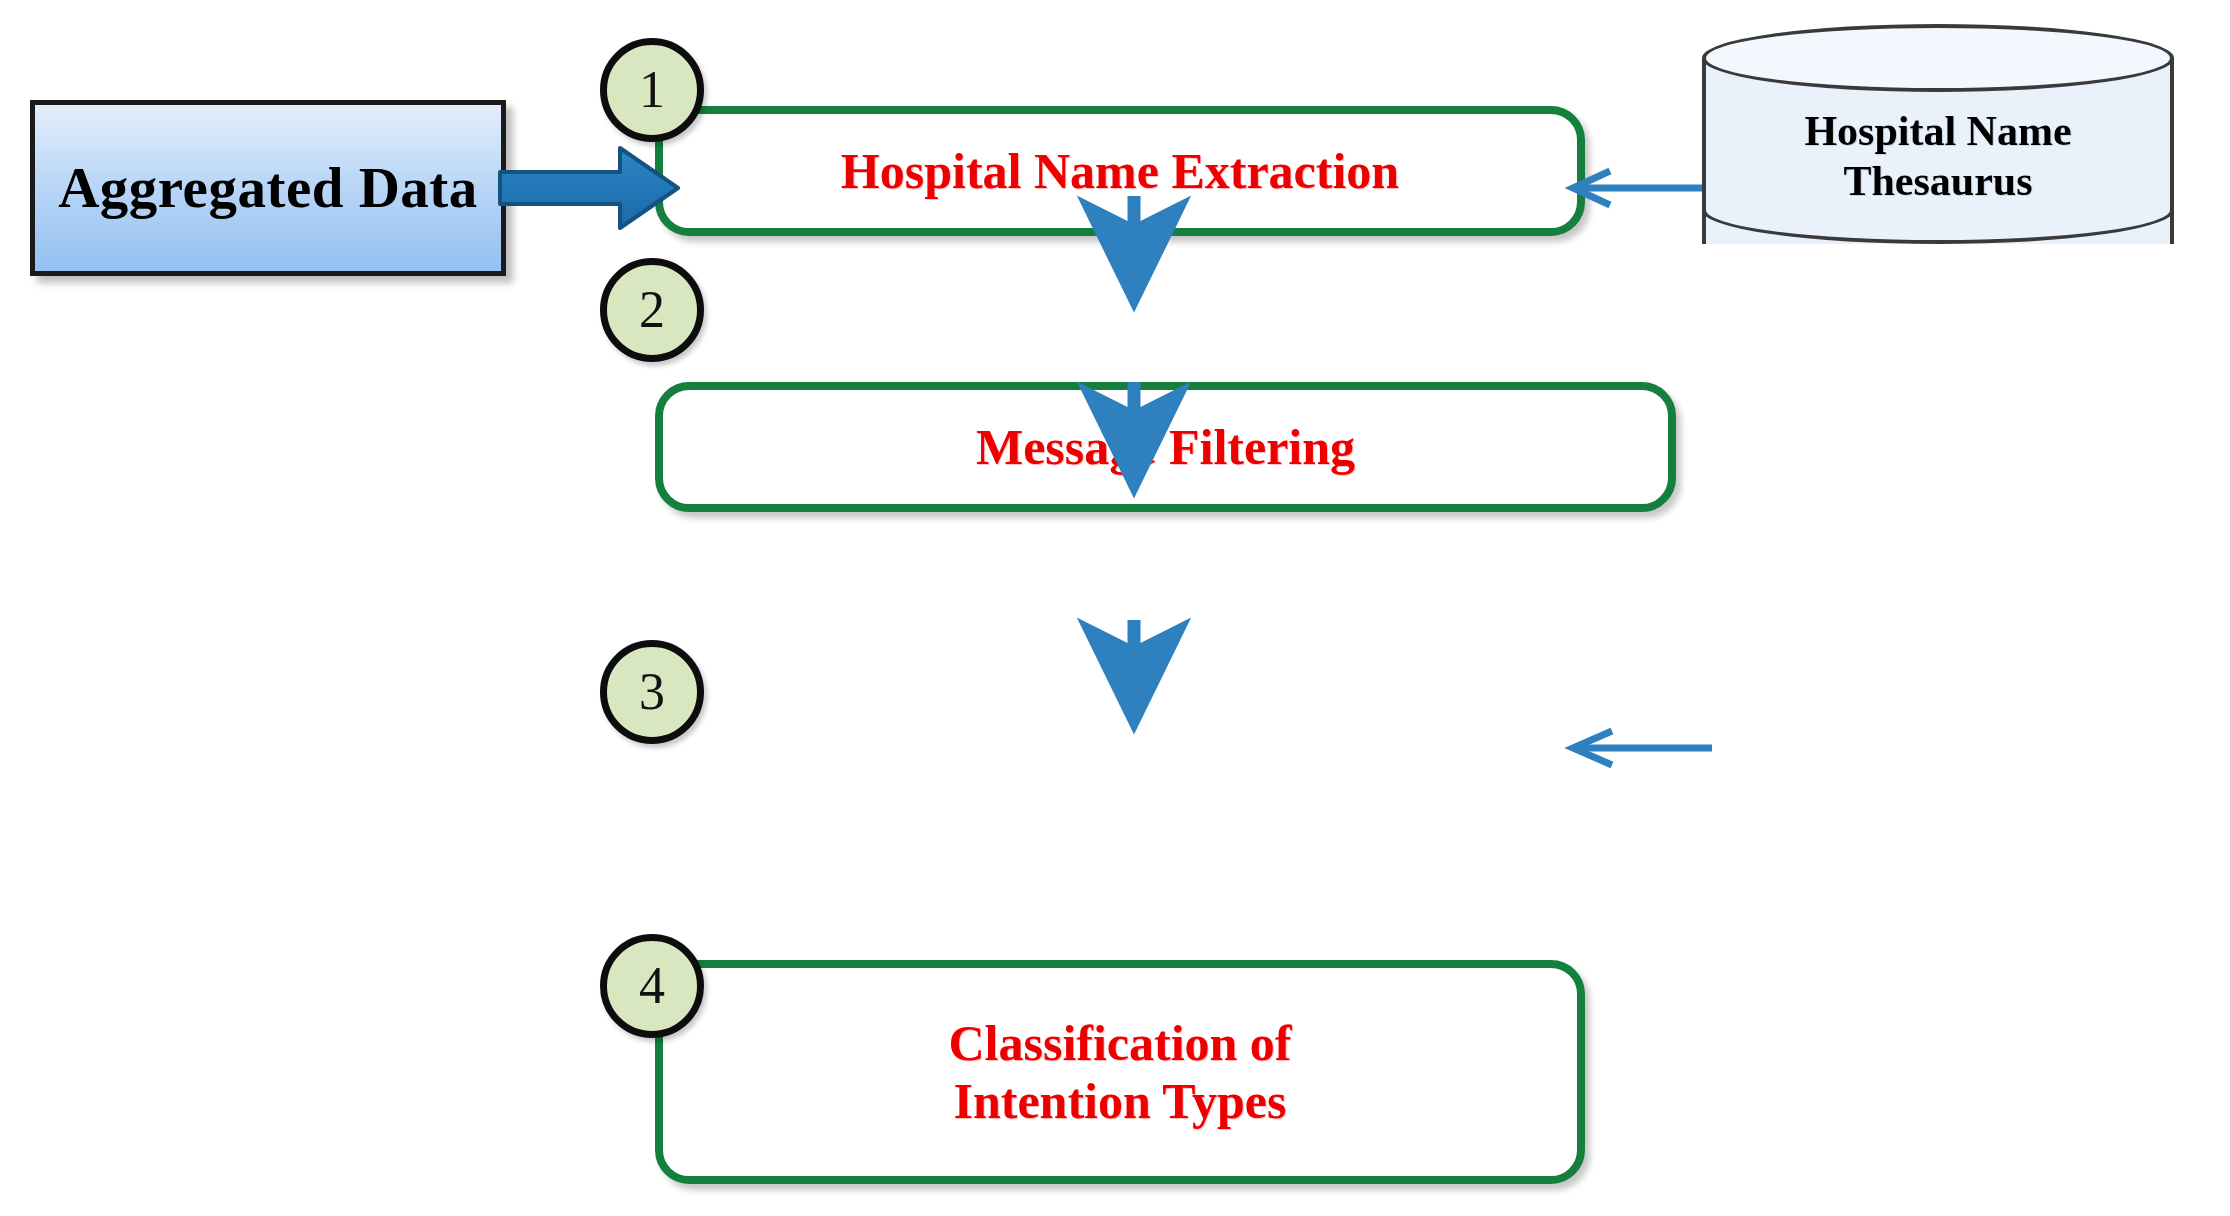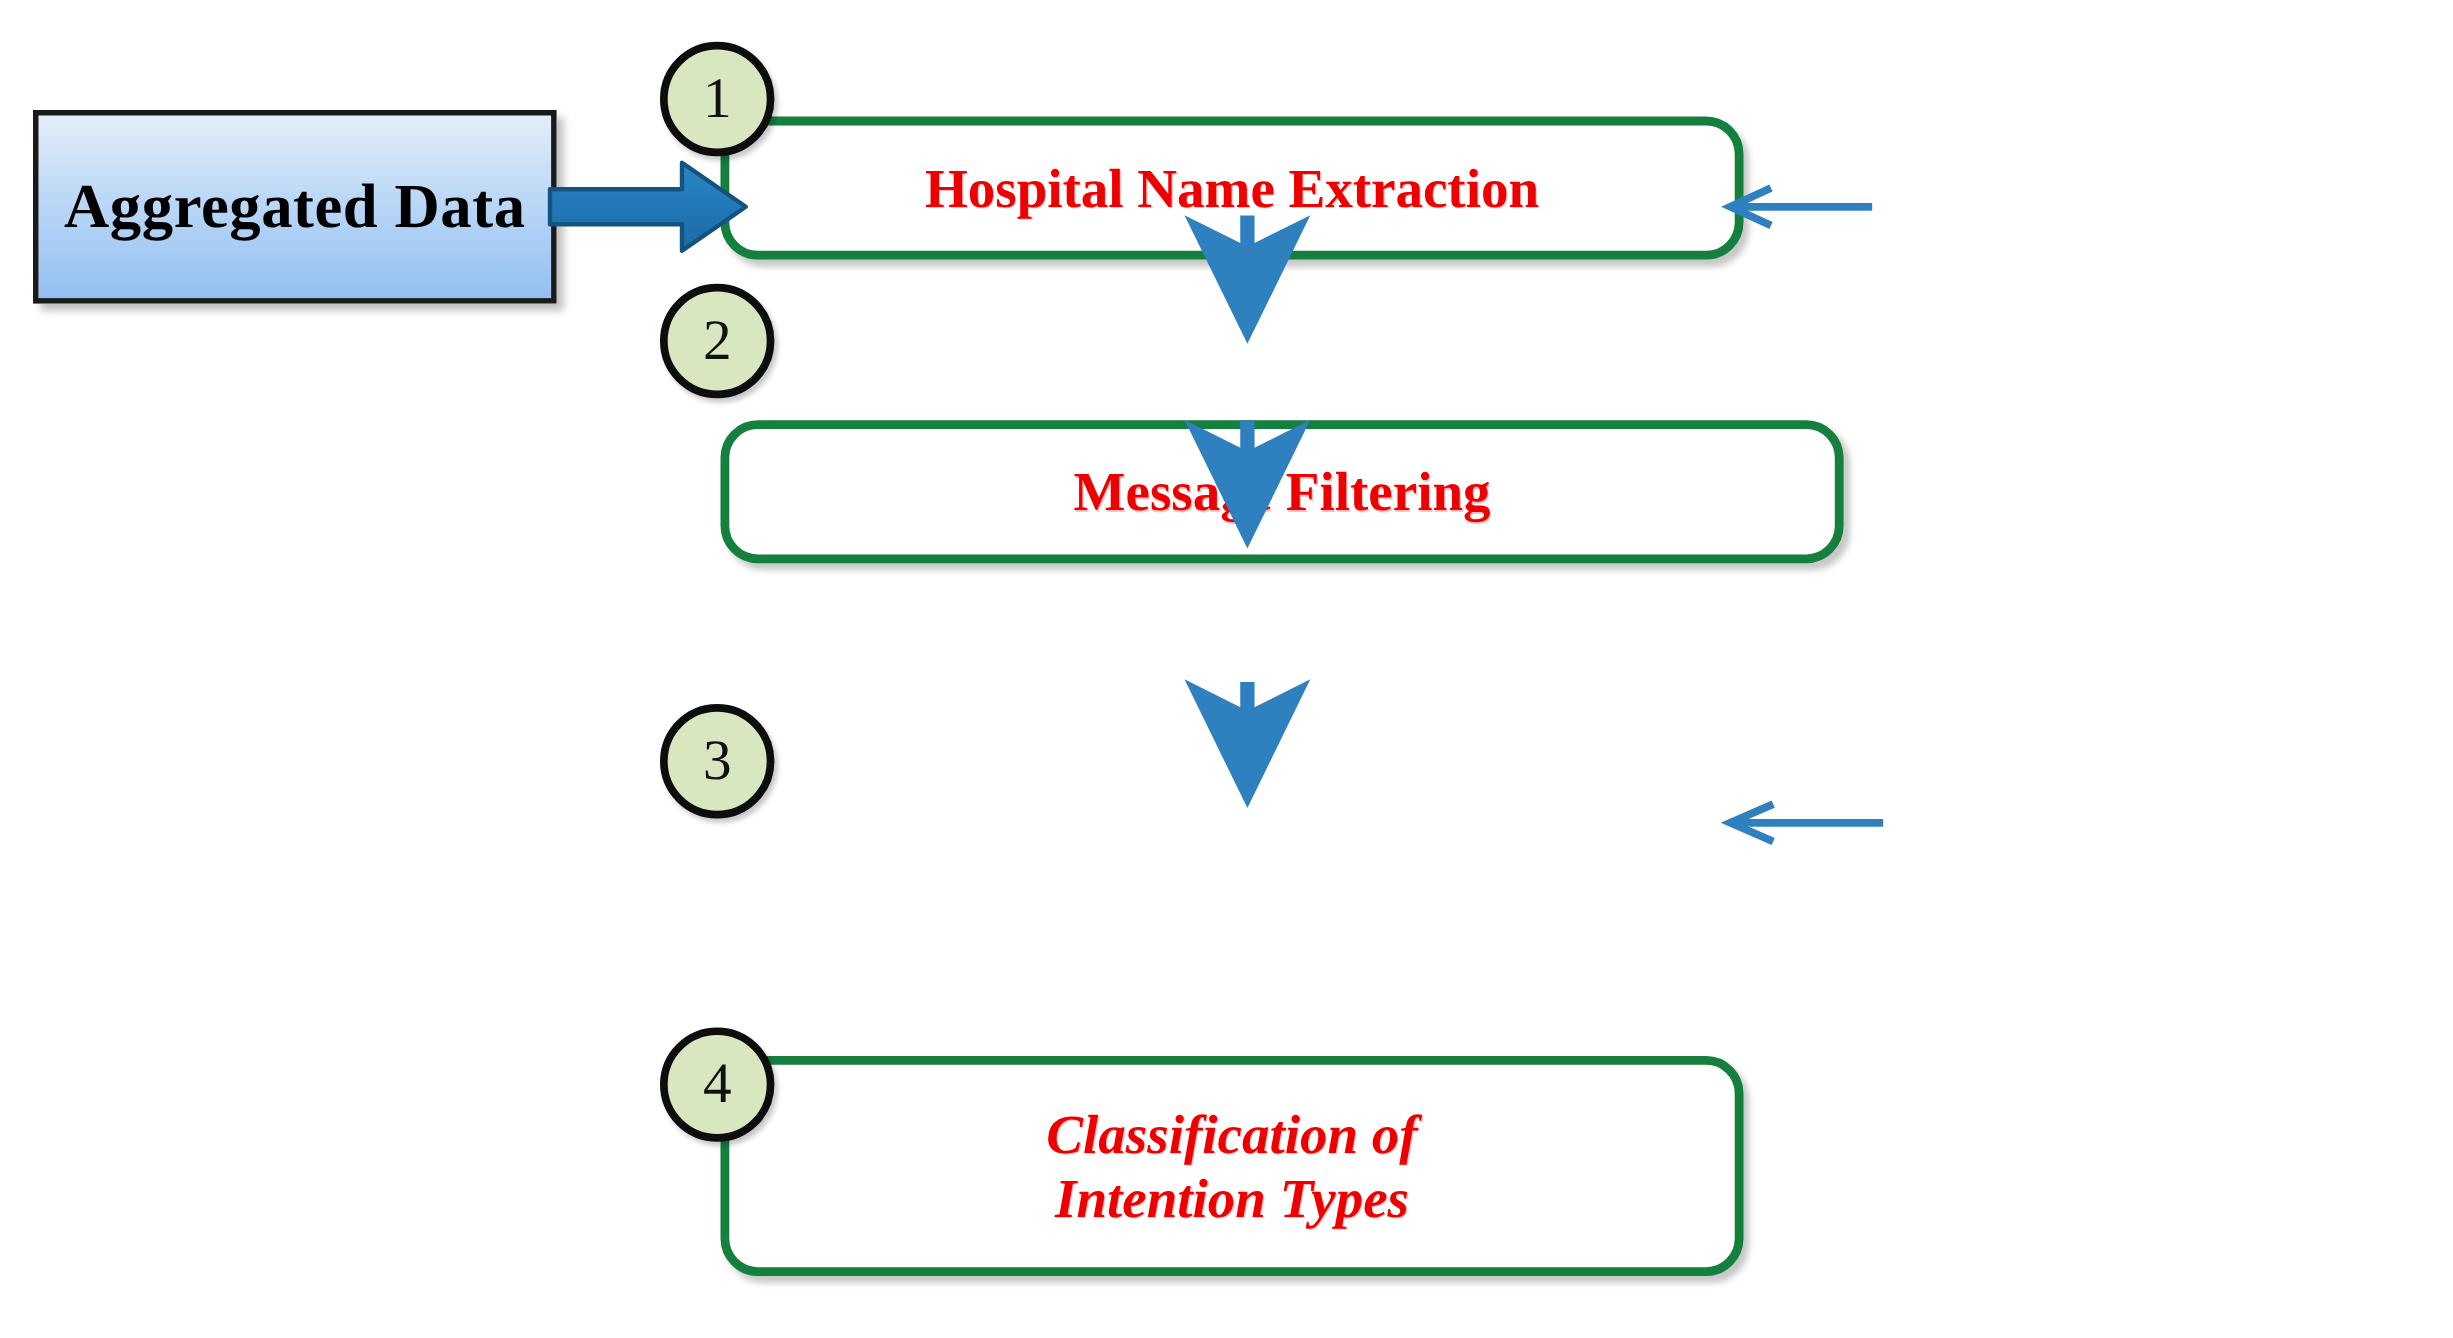--- a/index.html
+++ b/index.html
@@ -195,23 +195,30 @@
     <div class="step-label">Message Filtering</div>
   </div>
   <div class="step-circle" style="left:600px; top:258px;">
     <span class="num">2</span>
   </div>
 
   <div class="step-circle" style="left:600px; top:640px;">
     <span class="num">3</span>
   </div>
 
-  <div class="step-box" style="left:655px; top:960px; width:930px; height:200px;font-style:italic;">
+  <div class="step-box" style="left:655px; top:960px; width:930px; height:224px;">
     <div class="step-label">Classification of
 Intention Types</div>
   </div>
   <div class="step-circle" style="left:600px; top:934px;">
     <span class="num">4</span>
   </div>
 
+  <div class="cylinder" style="left:1702px; top:24px; width:472px; height:252px;">
+    <div class="cyl-body" style="top:34px; height:186px;"></div>
+    <div class="cyl-bottom" style="top:152px; height:68px;"></div>
+    <div class="cyl-top" style="top:0px; height:68px;"></div>
+    <div class="cyl-label" style="top:82px; white-space:pre-wrap;">Hospital Name
+Thesaurus</div>
+  </div>
 
 
 </div>
 
 </body></html>

